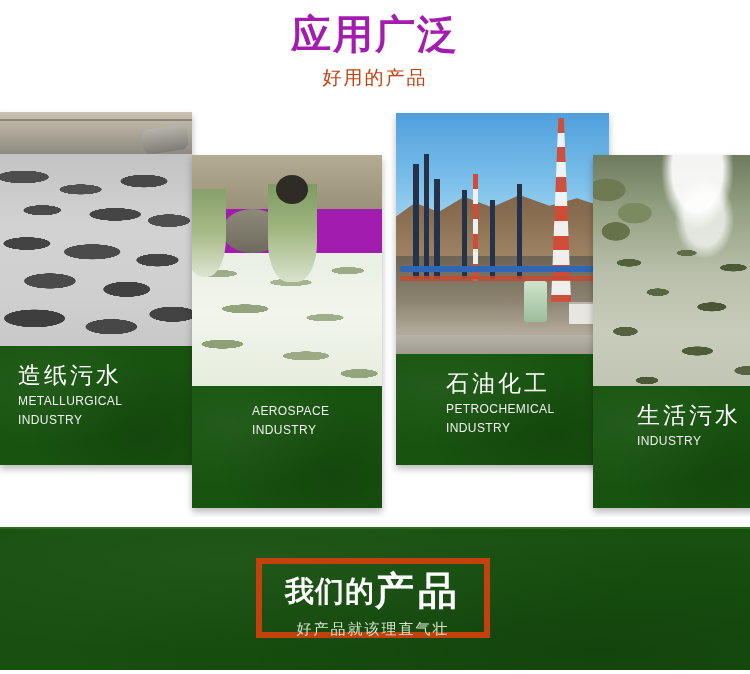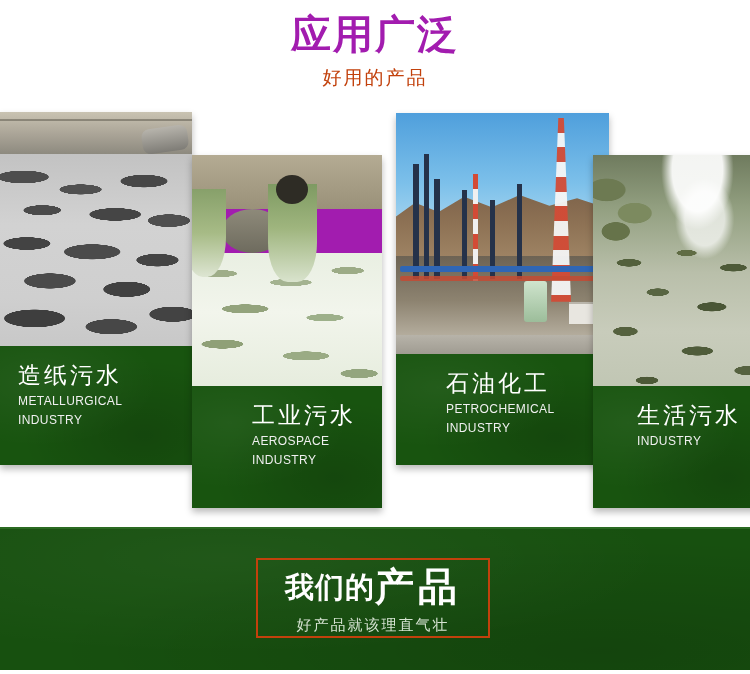--- a/index.html
+++ b/index.html
@@ -260,21 +260,21 @@
   .banner{
     position:absolute;left:0;top:527px;width:750px;height:143px;
     background:
       radial-gradient(ellipse at 30% 20%, rgba(255,255,255,.045) 0%, rgba(0,0,0,0) 60%),
       radial-gradient(ellipse at 80% 85%, rgba(0,0,0,.15) 0%, rgba(0,0,0,0) 65%),
       #17500f;
     border-top:2px solid #2b6a22;
   }
   .banner-box{
     position:absolute;left:256px;top:558px;width:234px;height:80px;
-    border:2px solid #c2410c;
+    border:6px solid #c2410c;
     box-sizing:border-box;
     text-align:center;
   }
   .banner-title{
     margin:0;padding-top:5px;
     color:#ffffff;white-space:nowrap;
     font-family:"DejaVu Sans","Liberation Sans",sans-serif;
     line-height:44px;
   }
   .banner-title .t-small{font-size:29px;font-weight:bold;letter-spacing:1px;}
@@ -320,21 +320,20 @@
       <div class="ph ph-discharge">
         <div class="foam"></div>
         <div class="bank"></div>
         <div class="rock"></div>
         <div class="jetB"></div>
         <div class="jetA"></div>
         <div class="culvert"></div>
       </div>
     </div>
     <div class="card-caption">
-      <div class="cap-cn">工业污水</div>
       <div class="cap-en">AEROSPACE</div>
       <div class="cap-en">INDUSTRY</div>
     </div>
   </div>
 
   <div class="card" id="card3">
     <div class="card-photo">
       <div class="ph ph-plant">
         <div class="sky"></div>
         <div class="hills"></div>

